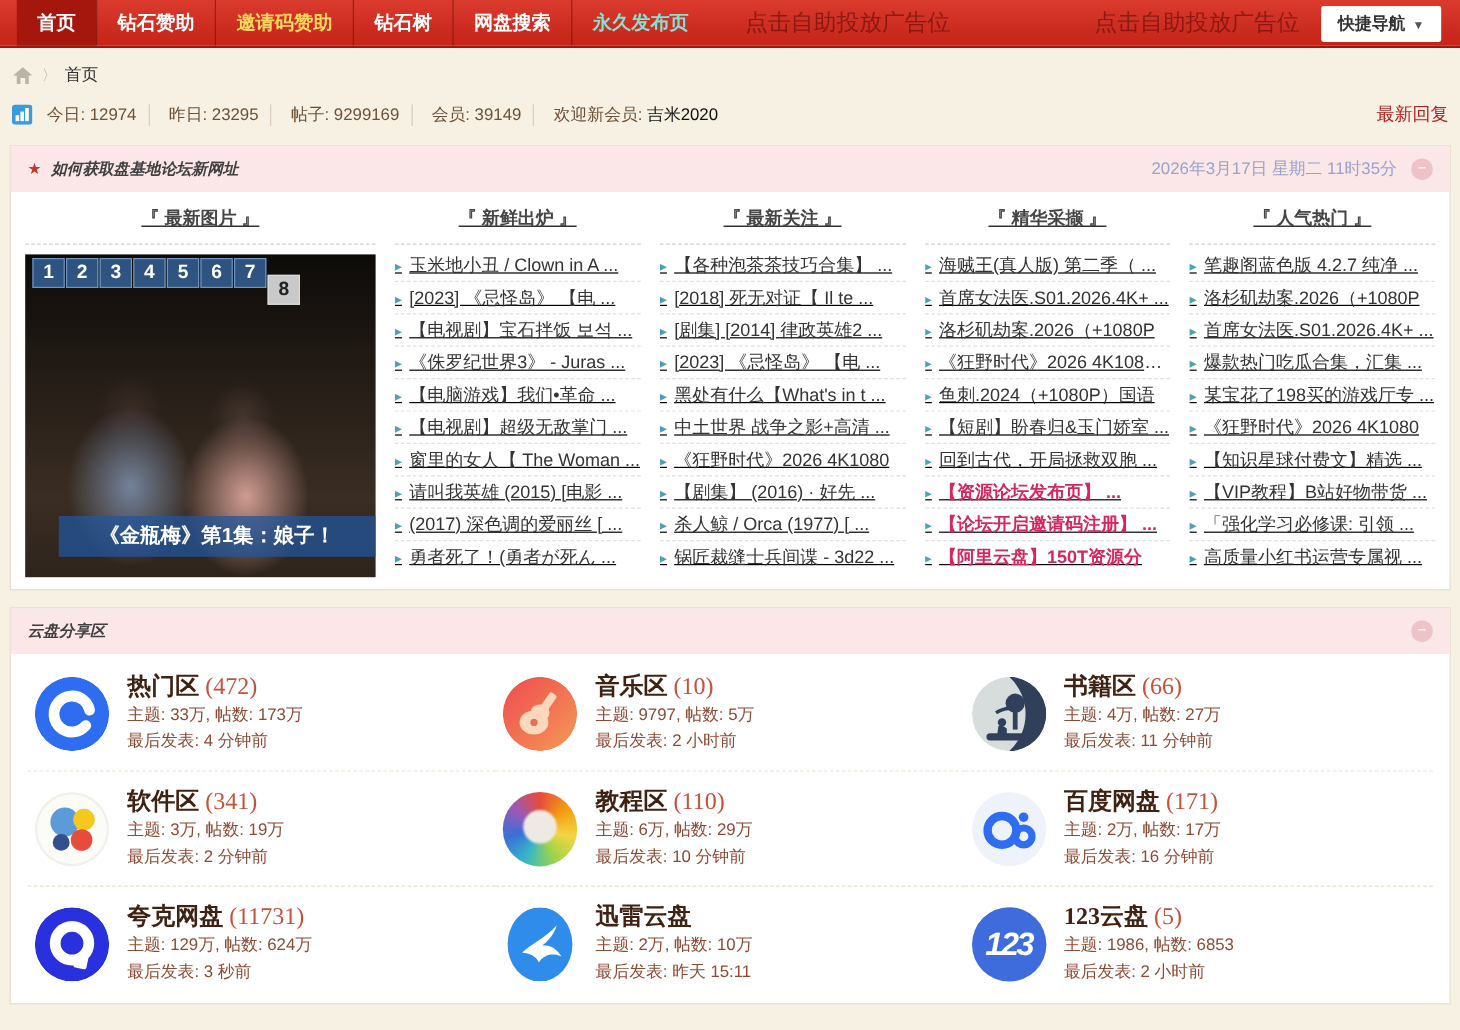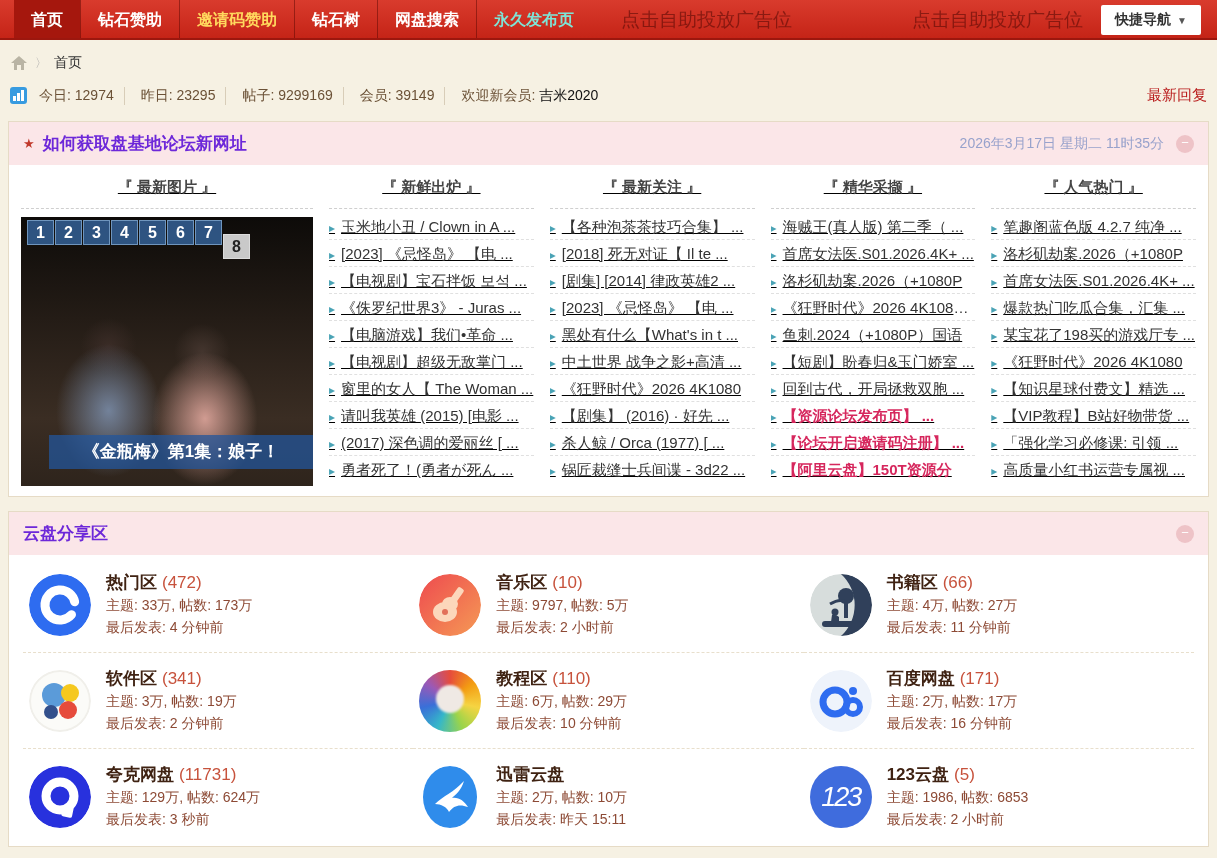--- a/index.html
+++ b/index.html
@@ -30,21 +30,21 @@
   .statsbar { display:flex; align-items:center; gap:6px; padding:8px 10px 10px 10px; font-size:14px; color:#6b5136; }
   .stat { padding:0 10px; border-right:1px solid #d8cdb8; color:#6b5136; }
   .stat:first-of-type { padding-left:6px; }
   .welcome { padding:0 10px; }
   .welcome .uname { color:#111; }
   .latest-reply { margin-left:auto; color:#b91c1c; font-size:15px; cursor:pointer; }
 
   
   .block { margin:6px 8px 14px 8px; border:1px solid #e6dbc6; background:#fff; }
   .block-head { background:#fbe6e8; padding:10px 14px; display:flex; align-items:center; }
-  .head-title { color:#6d28d9; font-weight:bold; font-size:17px; }
+  .head-title { color:#404040; font-weight:bold; font-size:13px;font-style:italic; }
   .head-star { color:#c0392b; margin-right:8px; font-size:13px; }
   .head-right { margin-left:auto; display:flex; align-items:center; gap:12px; }
   .head-date { color:#98a2cc; font-size:14px; }
   .collapse-btn { width:18px; height:18px; border-radius:50%; background:#eec3c7; color:#fff;
                   font-size:13px; line-height:16px; text-align:center; cursor:pointer; }
 
   
   .cols { display:flex; gap:16px; padding:0 12px 10px 12px; }
   .col { flex:1; min-width:0;text-decoration:underline; }
   .col.first { flex:0 0 292px; }
@@ -75,30 +75,30 @@
              background:rgba(35,85,155,.75); color:#fff; font-weight:bold; font-size:17px;
              line-height:34px; text-align:center; white-space:nowrap; overflow:hidden;margin-left:28px; }
 
   
   .cloud-grid { display:grid; grid-template-columns:1fr 1fr 1fr; padding:2px 14px; }
   .cat { display:flex; align-items:center; gap:15px; padding:14px 6px;
          border-bottom:1px dashed #e8dfcc; cursor:pointer; }
   .cat:nth-last-child(-n+3) { border-bottom:none; }
   .cat-icon { width:62px; height:62px; flex:0 0 62px; border-radius:50%; position:relative; overflow:hidden; }
   .cat-info { min-width:0; }
-  .cat-title { font-size:17px; color:#3f2212; font-weight:bold; line-height:23px; white-space:nowrap; }
+  .cat-title { font-size:20px; color:#3f2212; font-weight:bold; line-height:23px; white-space:nowrap;font-family:Liberation Serif, serif; }
   .cat-count { color:#c7523c; font-weight:normal; margin-left:5px; }
   .cat-meta, .cat-last { font-size:14px; color:#8d4a35; line-height:22px; white-space:nowrap; }
 
   .icon-tutorial { background:conic-gradient(#e64c3c,#f39c12,#f5d442,#9bd44a,#35b7c9,#3a6fd8,#9b59b6,#e64c3c); }
   .icon-tutorial::after { content:""; position:absolute; left:17px; top:15px; width:28px; height:28px;
                           border-radius:50%; background:#efe9e4; filter:blur(1px); }
   .icon-123 { background:#3f6cdd; }
   .icon-123 span { position:absolute; left:0; top:0; width:100%; height:100%; color:#fff;
-                   font-weight:normal; font-style:italic; font-size:27px; line-height:62px;
+                   font-weight:bold; font-style:italic; font-size:27px; line-height:62px;
                    text-align:center; letter-spacing:-2px; }
   svg { display:block; }
 </style>
 </head>
 <body>
 
 <div class="topnav">
   <div class="nav-item active">首页</div>
   <div class="nav-item">钻石赞助</div>
   <div class="nav-item yellow">邀请码赞助</div>

